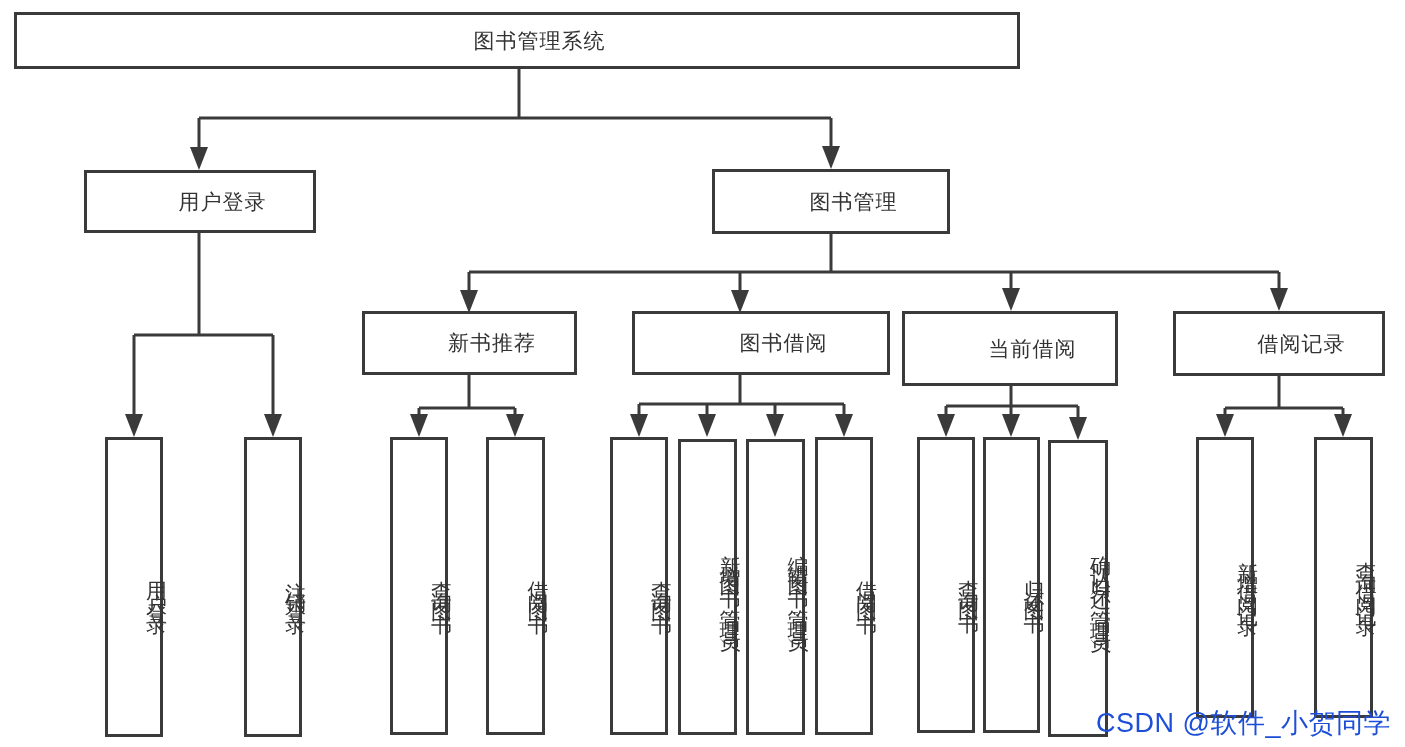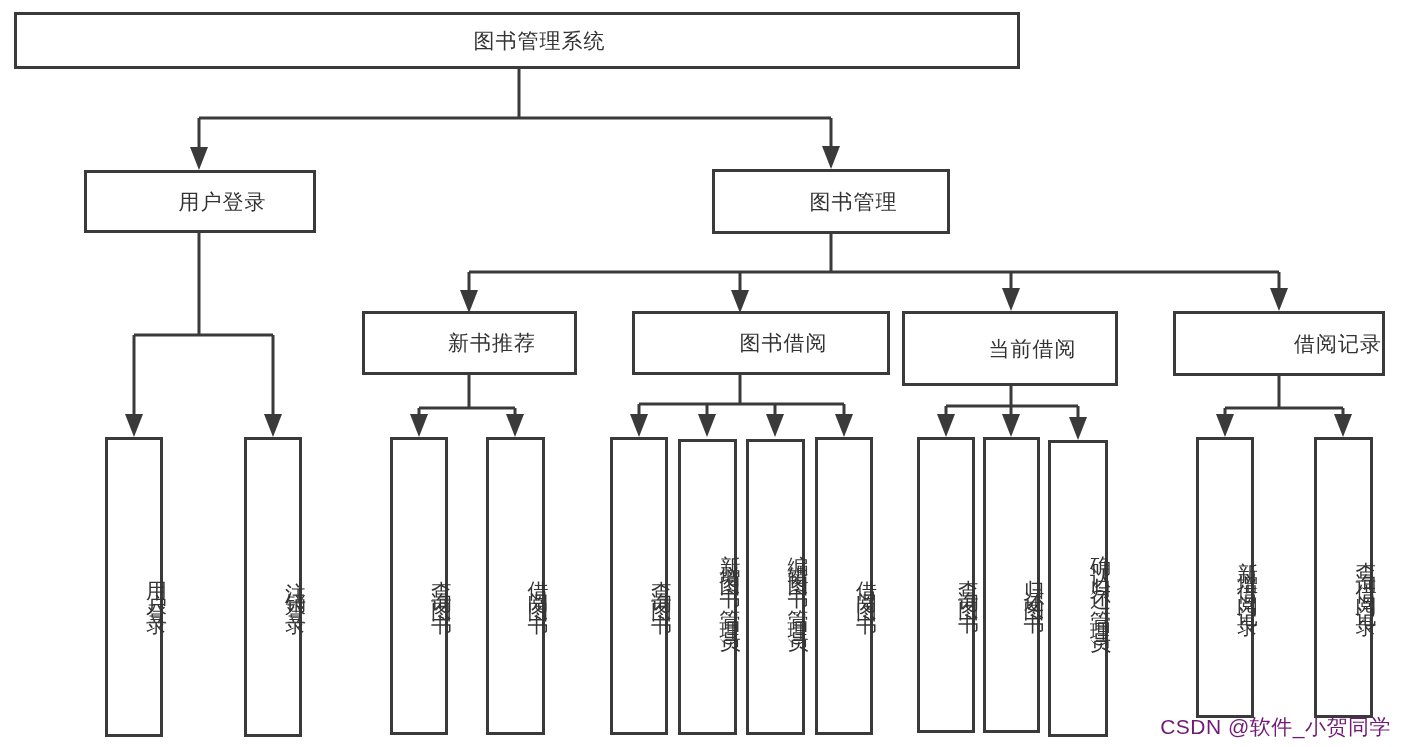--- a/index.html
+++ b/index.html
@@ -19,21 +19,21 @@
   .node.h span {
     font-size:21px; letter-spacing:1px; white-space:nowrap;
   }
   .node.v span {
     writing-mode:vertical-rl; text-orientation:mixed;
     font-size:21px; letter-spacing:11px; line-height:1.15;
     white-space:nowrap;
   }
   .watermark {
     position:absolute; right:14px; bottom:6px; z-index:3;
-    color:#701a75; font-size:21px; letter-spacing:0.5px;
+    color:#1d4ed8; font-size:27px; letter-spacing:0.5px;
     white-space:nowrap;
     margin-top:36px;
   }
 </style>
 </head>
 <body>
 
 <div id="canvas">
 
   <svg class="connectors" width="1405" height="747" viewBox="0 0 1405 747">
@@ -82,21 +82,21 @@
 
   <div class="node h" style="left:712px; top:169px; width:238px; height:65px;">
     <span>图书管理</span>
   </div>
   <div class="node h" style="left:632px; top:311px; width:258px; height:64px;">
     <span>图书借阅</span>
   </div>
   <div class="node h" style="left:902px; top:311px; width:216px; height:75px;">
     <span>当前借阅</span>
   </div>
-  <div class="node h" style="left:1173px; top:311px; width:212px; height:65px;justify-content:flex-end;">
+  <div class="node h" style="left:1173px; top:311px; width:212px; height:65px;">
     <span>借阅记录</span>
   </div>
 
   <div class="node v" style="left:105px; top:437px; width:58px; height:300px;">
     <span>用户登录</span>
   </div>
   <div class="node v" style="left:244px; top:437px; width:58px; height:300px;">
     <span>注销登录</span>
   </div>
 

